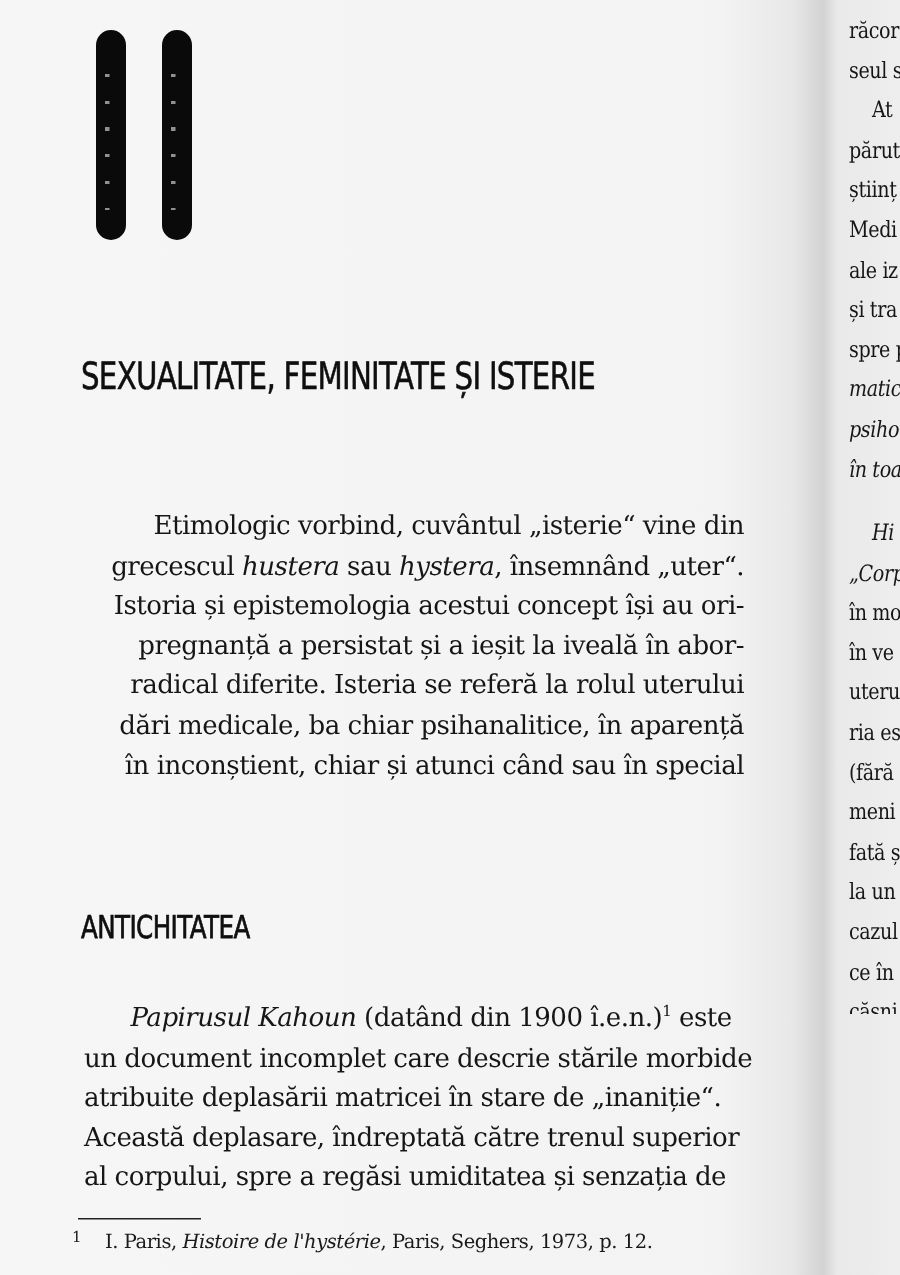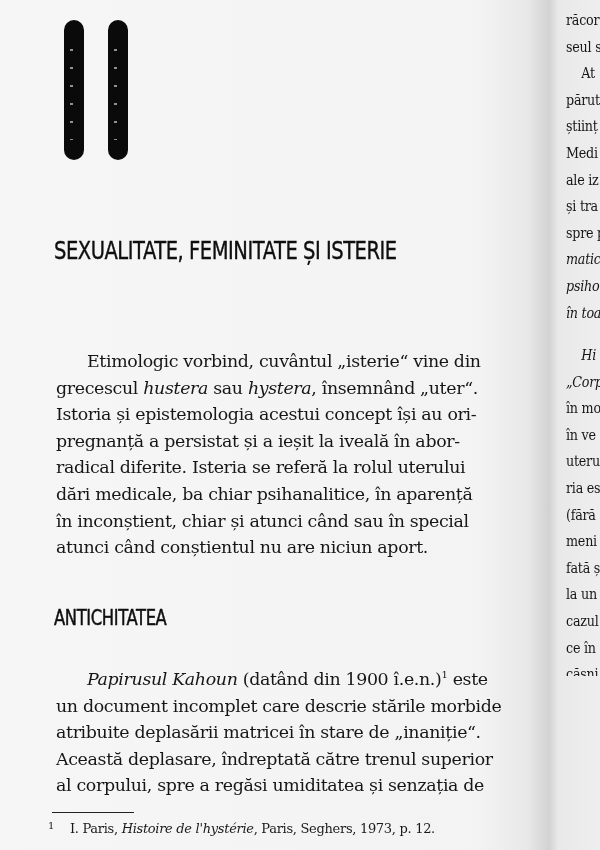--- a/index.html
+++ b/index.html
@@ -72,21 +72,21 @@
       line-height: 26.6px;
       letter-spacing: -0.35px;
       color: #161616;
     }
     .body-text .line {
       display: block;
       white-space: nowrap;
     }
     .body-text .indent { padding-left: 31px; }
     .body-text i { font-style: italic; }
-    .para1 { top: 348px; }
+    .para1 { top: 338px; text-align: right; }
     .section-heading {
       position: absolute;
       left: 54px; top: 606px;
       margin: 0;
       font-family: "DejaVu Sans", "Liberation Sans", sans-serif;
       font-weight: normal;
       font-size: 21px;
       letter-spacing: -0.5px;
       transform: scaleX(0.78);
       transform-origin: left center;
@@ -176,21 +176,20 @@
     <h1 class="chapter-title">SEXUALITATE, FEMINITATE ȘI ISTERIE</h1>
 
     <p class="body-text para1">
         <span class="line indent"><span>Etimologic vorbind, cuvântul „isterie“ vine din</span></span>
         <span class="line"><span>grecescul </span><i>hustera</i><span> sau </span><i>hystera</i><span>, însemnând „uter“.</span></span>
         <span class="line"><span>Istoria și epistemologia acestui concept își au ori-</span></span>
         <span class="line"><span>pregnanță a persistat și a ieșit la iveală în abor-</span></span>
         <span class="line"><span>radical diferite. Isteria se referă la rolul uterului</span></span>
         <span class="line"><span>dări medicale, ba chiar psihanalitice, în aparență</span></span>
         <span class="line"><span>în inconștient, chiar și atunci când sau în special</span></span>
-        <span class="line"><span>atunci când conștientul nu are niciun aport.</span></span>
       </p>
 
     <h2 class="section-heading">ANTICHITATEA</h2>
 
     <p class="body-text para2">
         <span class="line indent"><i>Papirusul Kahoun</i><span> (datând din 1900 î.e.n.)</span><sup>1</sup><span> este</span></span>
         <span class="line"><span>un document incomplet care descrie stările morbide</span></span>
         <span class="line"><span>atribuite deplasării matricei în stare de „inaniție“.</span></span>
         <span class="line"><span>Această deplasare, îndreptată către trenul superior</span></span>
         <span class="line"><span>al corpului, spre a regăsi umiditatea și senzația de</span></span>

